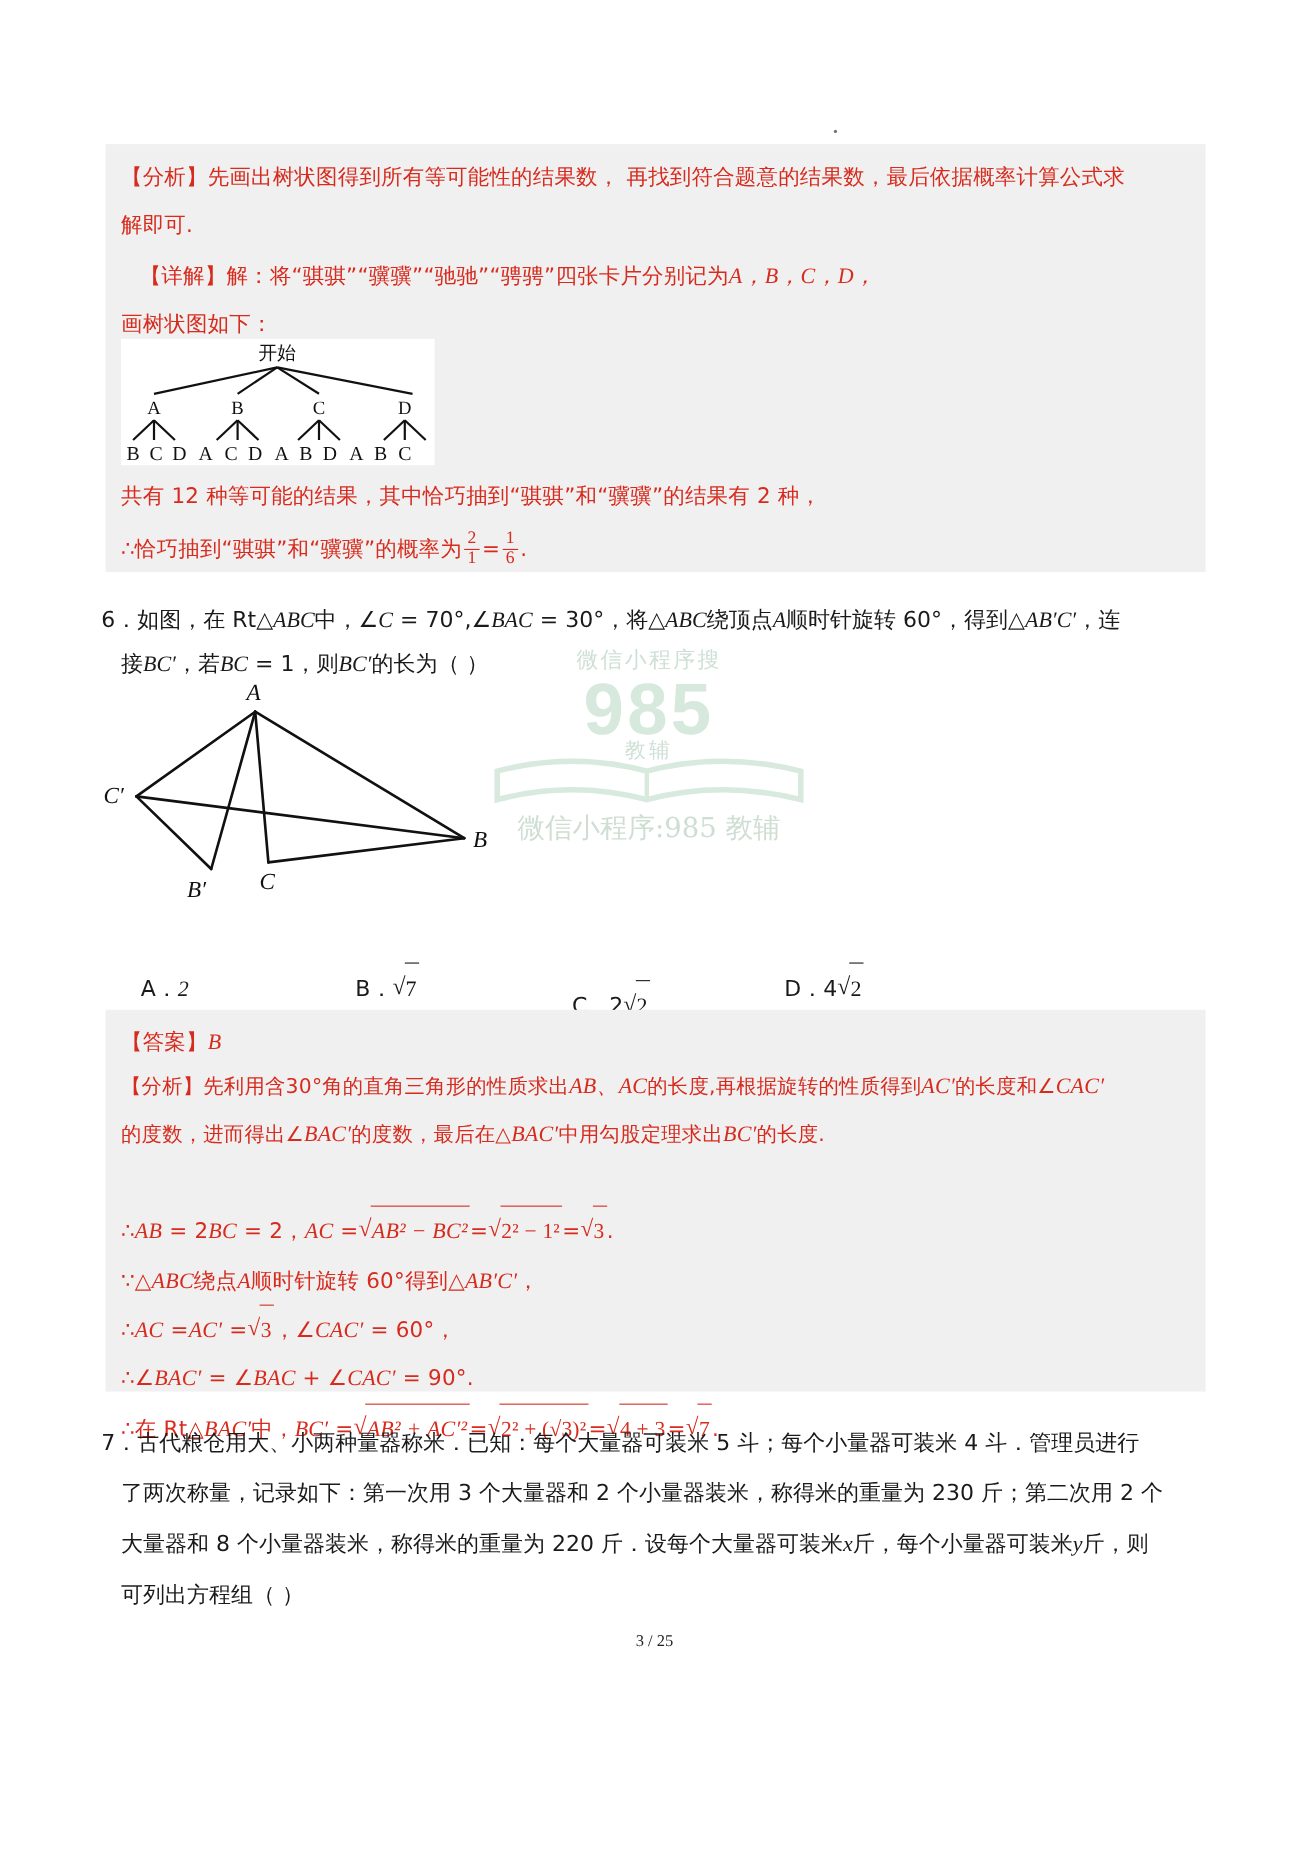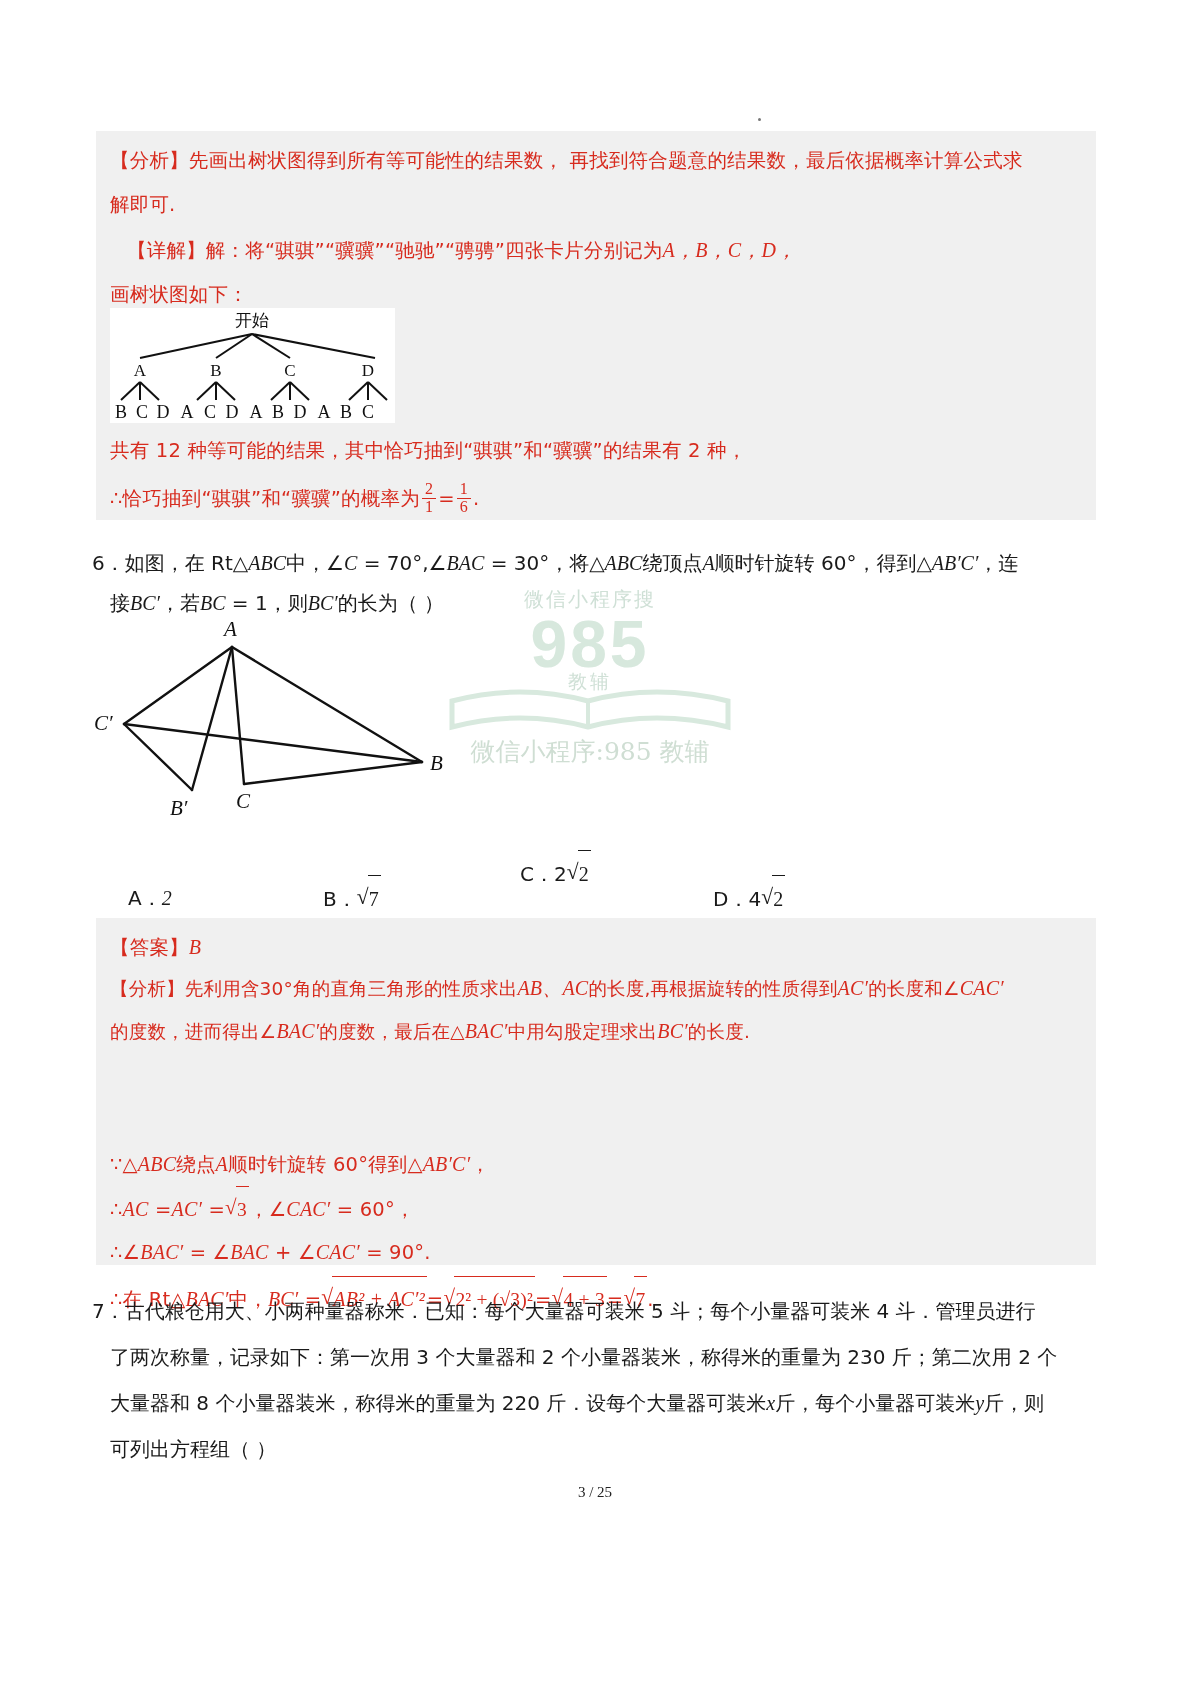--- a/index.html
+++ b/index.html
@@ -219,21 +219,21 @@
       </g>
     </svg>
   </div>
 
   <div class="qline" style="left:128px;top:875px;">
     <span>A．</span><span class="mi">2</span>
   </div>
   <div class="qline" style="left:323px;top:875px;">
     <span>B．</span><span class="rad"><span>7</span></span>
   </div>
-  <div class="qline" style="left:520px;top:850px;">
+  <div class="qline" style="left:520px;top:891px;">
     <span>C．</span><span>2</span><span class="rad"><span>2</span></span>
   </div>
   <div class="qline" style="left:713px;top:875px;">
     <span>D．</span><span>4</span><span class="rad"><span>2</span></span>
   </div>
 
   <div class="solblock" style="left:96px;top:918px;width:1000px;height:347px;">
   </div>
 
   <div class="line" style="position:absolute;left:110px;top:925px;">
@@ -241,20 +241,23 @@
   </div>
 
   <div class="line" style="position:absolute;left:110px;top:966px;font-size:18.5px;">
     <span>【分析】</span><span>先利用含30°角的直角三角形的性质求出</span><span class="mi">AB、AC</span><span>的长度,再根据旋转的性质得到</span><span class="mi">AC′</span><span>的长度和∠</span><span class="mi">CAC′</span>
   </div>
   <div class="line" style="position:absolute;left:110px;top:1009px;font-size:18.5px;">
     <span>的度数，进而得出∠</span><span class="mi">BAC′</span><span>的度数，最后在</span><span>△</span><span class="mi">BAC′</span><span>中用勾股定理求出</span><span class="mi">BC′</span><span>的长度.</span>
   </div>
 
 
+  <div class="line" style="position:absolute;left:110px;top:1096px;">
+    <span>∴</span><span class="mi">AB</span><span> = 2</span><span class="mi">BC</span><span> = 2，</span><span class="mi">AC</span><span> =</span><span class="rad mi"><span>AB² − BC²</span></span><span>=</span><span class="rad"><span>2² − 1²</span></span><span>=</span><span class="rad"><span>3</span></span><span>.</span>
+  </div>
 
   <div class="line" style="position:absolute;left:110px;top:1142px;">
     <span>∵</span><span>△</span><span class="mi">ABC</span><span>绕点</span><span class="mi">A</span><span>顺时针旋转 60°得到</span><span>△</span><span class="mi">AB′C′</span><span>，</span>
   </div>
 
   <div class="line" style="position:absolute;left:110px;top:1186px;">
     <span>∴</span><span class="mi">AC</span><span> =</span><span class="mi">AC′</span><span> =</span><span class="rad"><span>3</span></span><span>，∠</span><span class="mi">CAC′</span><span> = 60°，</span>
   </div>
 
   <div class="line" style="position:absolute;left:110px;top:1230px;">

